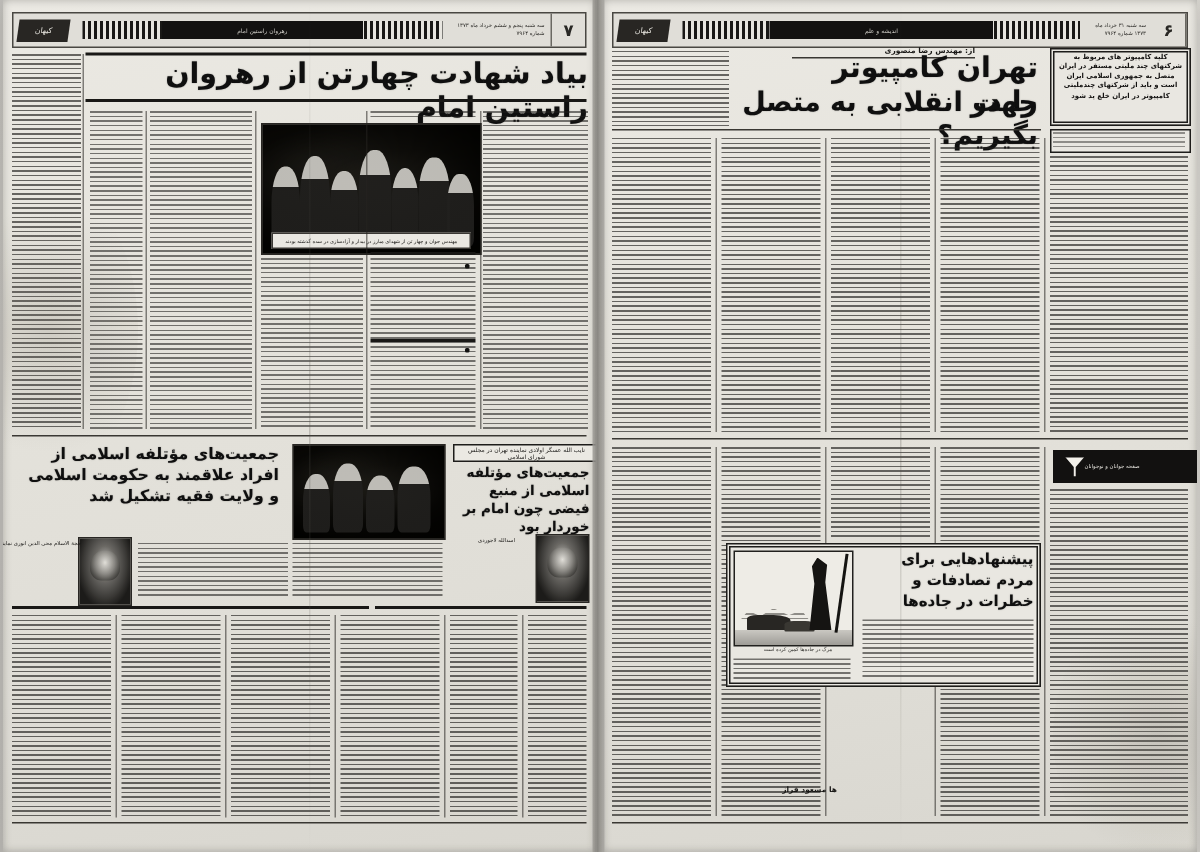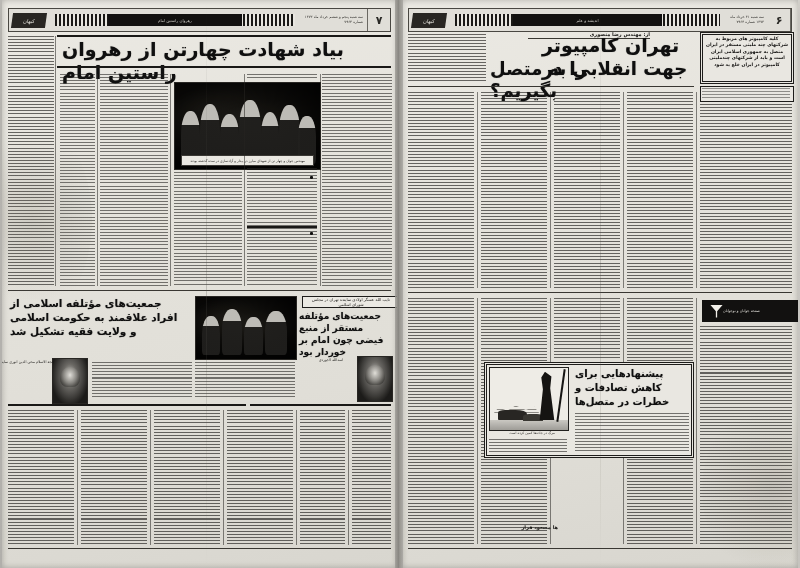--- a/index.html
+++ b/index.html
@@ -53,21 +53,21 @@
     display:flex;align-items:center;justify-content:center;
     color:#cdcbc5;font-size:4px;letter-spacing:.3px;
   }
   .mast-logo{
     width:34px;height:15px;margin:0 3px;background:#2a2825;
     color:#e5e3dd;font-size:5px;display:flex;align-items:center;justify-content:center;
     transform:skewX(-8deg);
   }
   
   .headline{
-    position:absolute;text-align:left;color:#111;
+    position:absolute;text-align:right;color:#111;
     font-weight:bold;line-height:1.22;letter-spacing:-.3px;
     text-shadow:0 0 1px rgba(0,0,0,.35);
   }
   .byline{position:absolute;font-size:5px;color:#1b1a18;font-weight:bold;text-align:left;}
   
   .col{
     position:absolute;overflow:hidden;
     background:
       repeating-linear-gradient(180deg,
         rgba(30,29,27,.80) 0 1px,
@@ -249,21 +249,21 @@
       <div class="grain"></div>
       <div class="figs">
         <i style="left:6%;width:18%;height:64%;"></i>
         <i style="left:26%;width:20%;height:74%;"></i>
         <i style="left:48%;width:19%;height:62%;"></i>
         <i style="left:69%;width:22%;height:72%;"></i>
       </div>
     </div>
 
     <div class="kicker" style="left:300px;top:296px;width:90px;height:10px;">نایب الله عسگر اولادی نماینده تهران در مجلس شورای اسلامی</div>
-    <div class="headline" style="left:297px;top:310px;width:94px;font-size:9px;line-height:1.35;">جمعیت‌های مؤتلفه مستقر از منبع فیضی چون امام بر خوردار بود</div>
+    <div class="headline" style="left:297px;top:310px;width:94px;font-size:9px;line-height:1.35;">جمعیت‌های مؤتلفه اسلامی از منبع فیضی چون امام بر خوردار بود</div>
 
     <div class="portrait" style="left:50px;top:358px;width:34px;height:44px;"></div>
     <div class="mast-date" style="position:absolute;left:6px;top:360px;width:42px;font-size:3.6px;line-height:5px;text-align:center;color:#1c1b19;">حجة الاسلام محی الدین انوری نماینده مردم در مجلس شورای اسلامی</div>
 
     <div class="portrait" style="left:355px;top:356px;width:34px;height:44px;"></div>
     <div class="mast-date" style="position:absolute;left:300px;top:358px;width:50px;font-size:3.6px;line-height:5px;text-align:center;color:#1c1b19;">اسدالله لاجوردی</div>
 
     <div class="col" style="left:90px;top:362px;width:100px;height:36px;"></div>
     <div class="col" style="left:193px;top:362px;width:100px;height:36px;"></div>
     <div class="col" style="left:300px;top:404px;width:50px;height:0px;"></div>
@@ -349,21 +349,21 @@
     <div class="box double" style="left:82px;top:362px;width:208px;height:94px;">
       <div class="illus" style="left:4px;top:4px;width:78px;height:62px;">
         <div class="hills"></div>
         <div class="road"></div>
         <div class="car"></div>
         <div class="car2"></div>
         <div class="scythe"></div>
         <div class="reaper"></div>
       </div>
       <div class="mast-date" style="position:absolute;left:4px;top:68px;width:78px;font-size:3.4px;text-align:center;">مرگ در جاده‌ها کمین کرده است</div>
-      <div class="headline" style="left:90px;top:4px;width:114px;font-size:10px;line-height:1.4;">پیشنهادهایی برای کاهش تصادفات و خطرات در متصل‌ها</div>
+      <div class="headline" style="left:90px;top:4px;width:114px;font-size:10px;line-height:1.4;">پیشنهادهایی برای مردم تصادفات و خطرات در جاده‌ها</div>
       <div class="col" style="left:90px;top:50px;width:114px;height:40px;"></div>
       <div class="col" style="left:4px;top:76px;width:78px;height:14px;"></div>
     </div>
 
     <div class="byline" style="left:96px;top:524px;width:60px;text-align:right;">ها مسعود فراز</div>
 
     <div class="hr-thin" style="left:6px;top:548px;width:384px;"></div>
 
     <div class="stain" style="left:300px;top:400px;width:140px;height:180px;"></div>
   </div>

